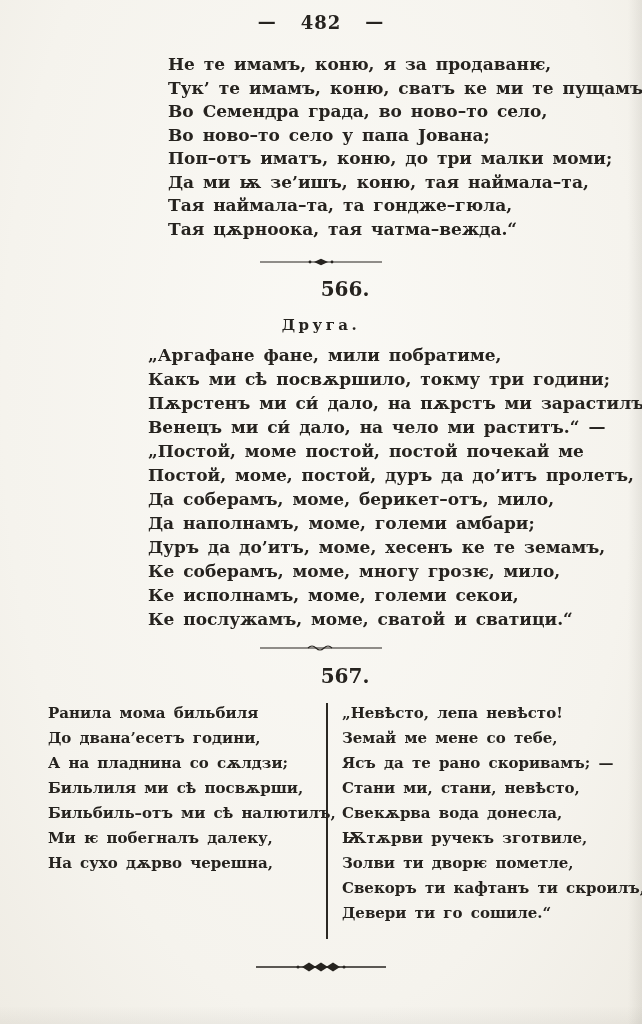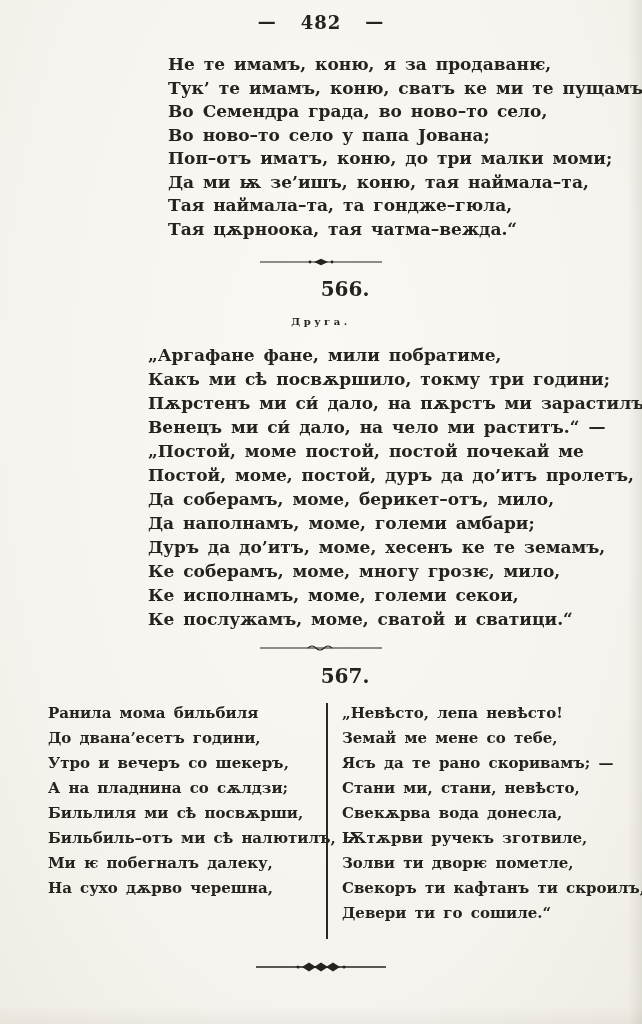--- a/index.html
+++ b/index.html
@@ -22,21 +22,21 @@
   }
   .pagenum .dash{display:inline-block;margin:0 24px;transform:translateY(-1px);}
   .stanza{position:absolute;white-space:nowrap;}
   .s1{left:168px;top:53px;font-size:17px;line-height:23.5px;word-spacing:3px;}
   .s2{left:148px;top:343px;font-size:17px;line-height:24px;word-spacing:3px;}
   .heading{position:absolute;left:0;right:0;text-align:center;font-size:20px;padding-left:48px;}
   .h566{top:277px;}
   .h567{top:664px;}
   .subtitle{
     position:absolute;left:0;right:0;top:316px;
-    text-align:center;font-size:10px;letter-spacing:3.5px;
+    text-align:center;font-size:15px;letter-spacing:3.5px;
   }
   .divider{position:absolute;left:0;right:0;display:flex;justify-content:center;}
   .d1{top:256px;}
   .d2{top:642px;}
   .d3{top:960px;}
   .col{position:absolute;white-space:nowrap;font-size:15px;line-height:25px;word-spacing:3px;}
   .col-left{left:48px;top:701px;}
   .col-right{left:342px;top:701px;}
   .vrule{
     position:absolute;left:326px;top:703px;
@@ -98,21 +98,20 @@
       <line class="ink" x1="4" y1="6" x2="126" y2="6" stroke-width="1.2"></line>
       <path class="ink" d="M52 6 q4 -4 8 0 q4 4 8 0 q4 -4 8 0" fill="none" stroke-width="1.1"></path>
     </svg>
   </div>
 
   <div class="heading h567">567.</div>
 
   <div class="col col-left">
     <span class="line">Ранила мома бильбиля</span>
     <span class="line">До двана’есетъ години,</span>
-    <span class="line">Утро и вечеръ со шекеръ,</span>
     <span class="line">А на пладнина со сѫлдзи;</span>
     <span class="line">Бильлиля ми сѣ посвѫрши,</span>
     <span class="line">Бильбиль–отъ ми сѣ налютилъ,</span>
     <span class="line">Ми ѥ побегналъ далеку,</span>
     <span class="line">На сухо дѫрво черешна,</span>
   </div>
 
   <div class="vrule"></div>
 
   <div class="col col-right">

